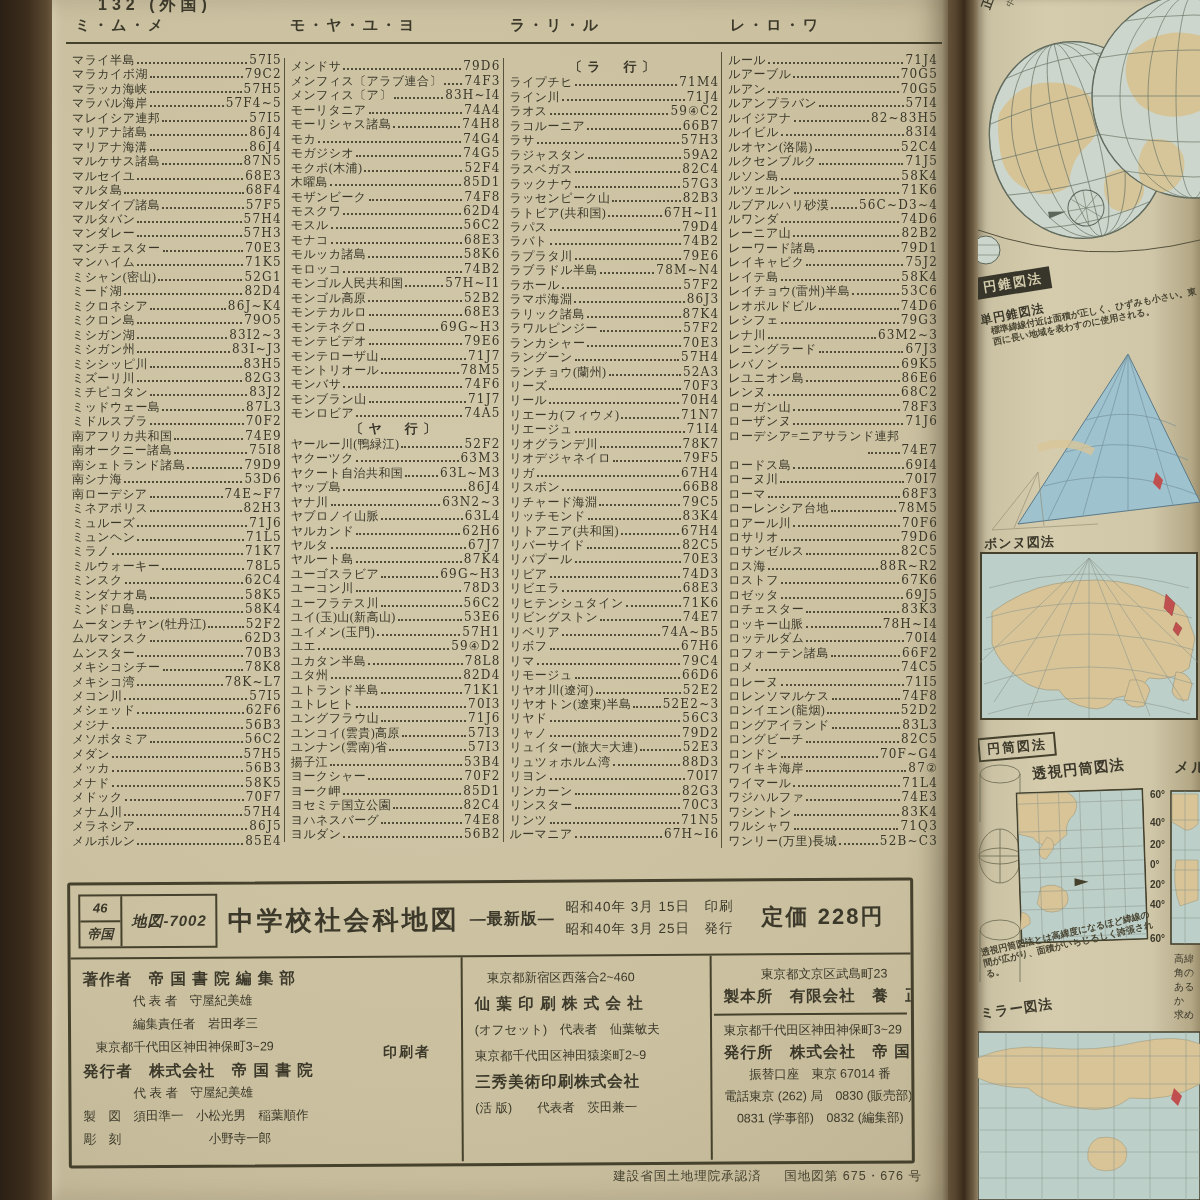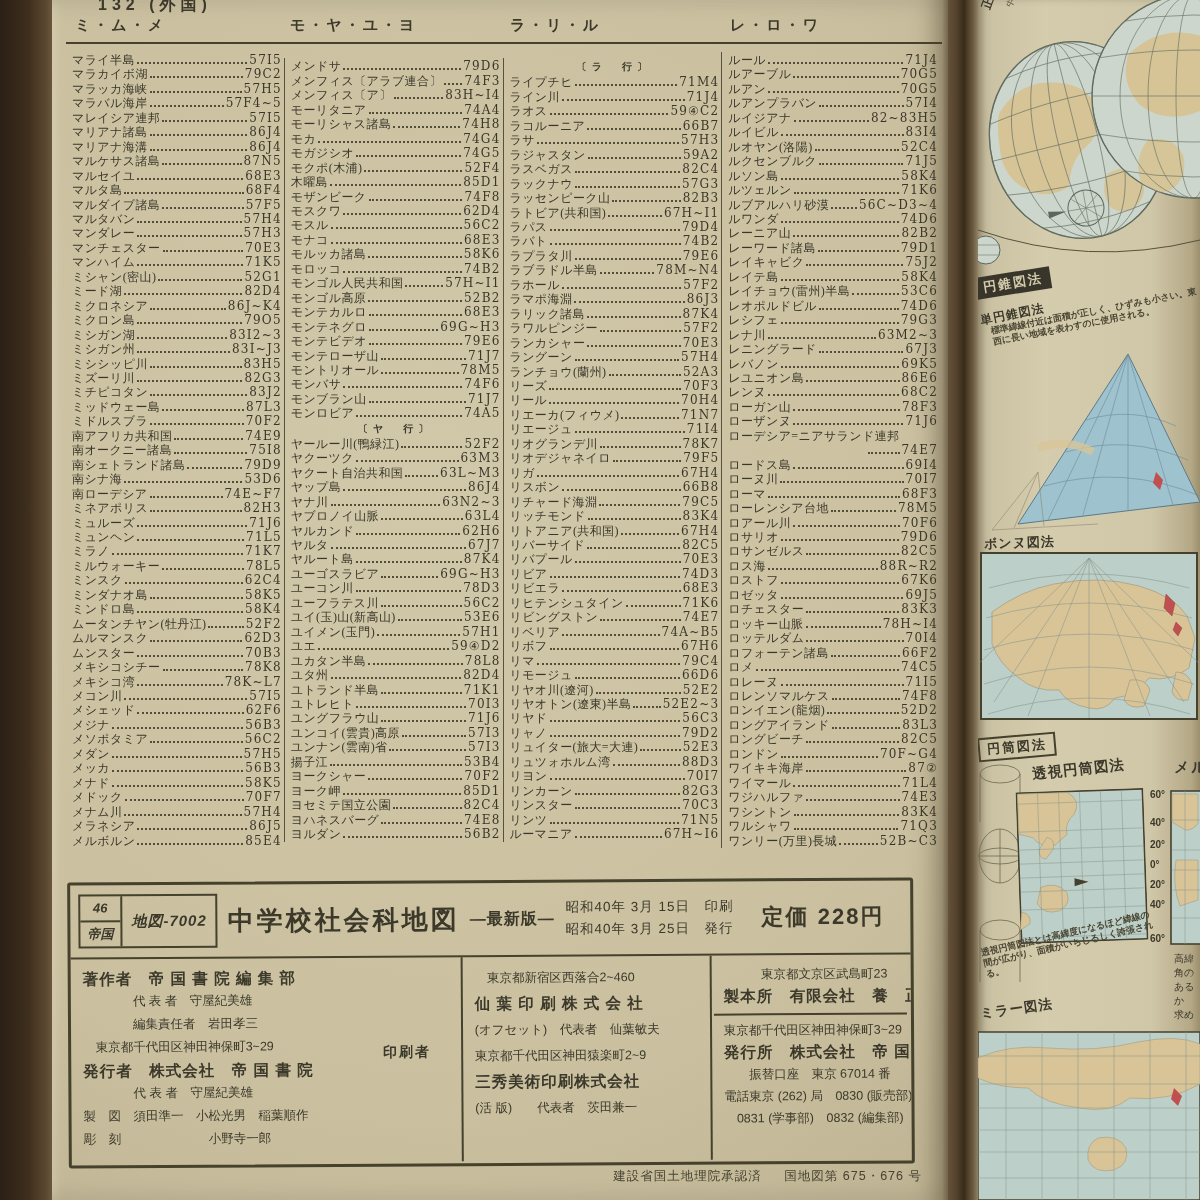--- a/index.html
+++ b/index.html
@@ -16,21 +16,21 @@
   .ch1{left:23px}.ch2{left:238px}.ch3{left:458px}.ch4{left:678px}
   .toprule{position:absolute;top:42px;left:14px;width:876px;height:2px;background:#45412d;}
   .idx{position:absolute;top:50px;left:14px;width:874px;height:800px;display:flex;align-items:center;}
   .col{flex:1;min-width:0;padding:1px 2px 0 6px;overflow:hidden;}
   .col + .col{border-left:1px solid #57523c;}
   .row{display:flex;align-items:baseline;line-height:14.45px;font-size:12px;white-space:nowrap;
        font-family:"Liberation Serif","DejaVu Serif",serif;color:#3a372a;}
   .row .nm{flex:0 1 auto;overflow:hidden;letter-spacing:.4px;}
   .row .dots{flex:1 1 6px;min-width:3px;border-bottom:2px dotted #524d38;margin:0 2px 3px 2px;}
   .row .ref{font-family:"DejaVu Serif","Liberation Serif",serif;letter-spacing:1.2px;}
-  .row.sec{justify-content:center;font-weight:bold;font-size:10px;letter-spacing:5px;line-height:16px;}
+  .row.sec{justify-content:center;font-weight:bold;font-size:13px;letter-spacing:5px;line-height:16px;}
   .row.wrap{flex-wrap:wrap;}
   .row.wrap .nm{flex:1 0 100%;}
   .row.wrap .dots{flex:0 0 32px;margin-left:auto;}
   
   .colo{position:absolute;left:16px;top:880px;width:840px;height:280px;border:3px solid #45412d;
         transform:rotate(-.35deg);border-radius:3px;}
   .colo-top{display:flex;align-items:center;height:66px;border-bottom:2px solid #45412d;padding:3px 8px;gap:10px;}
   .stampbox{display:flex;align-items:stretch;border:2px solid #45412d;height:50px;flex:0 0 auto;font-style:italic;}
   .stamp{display:flex;flex-direction:column;border-right:2px solid #45412d;width:40px;text-align:center;}
   .stamp span{flex:1;font-size:13px;font-weight:bold;line-height:23px;}

